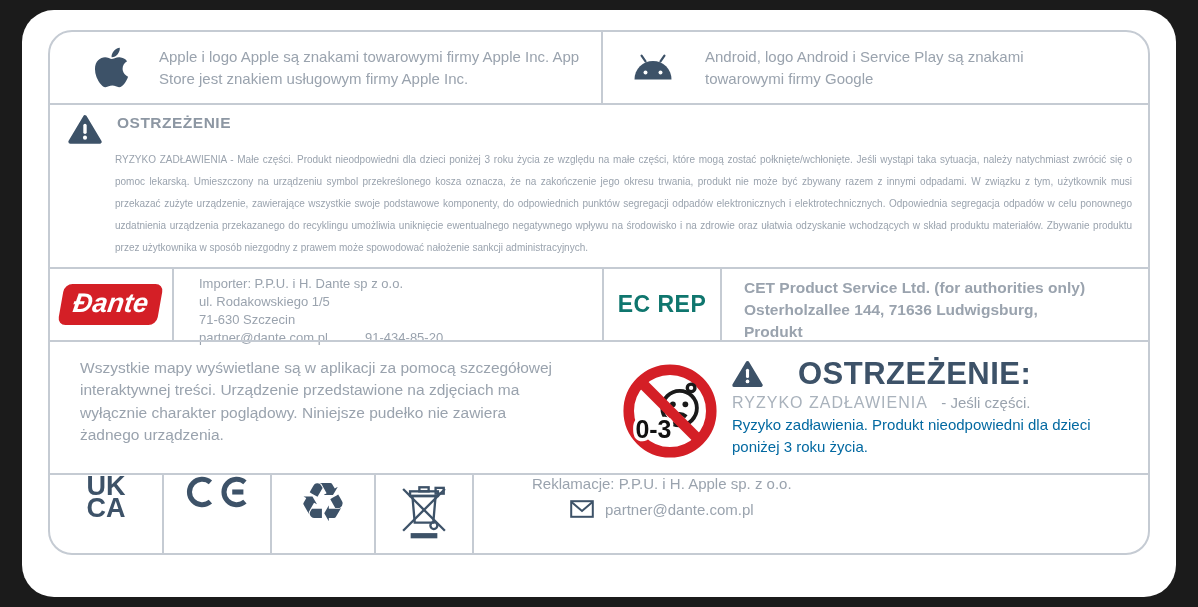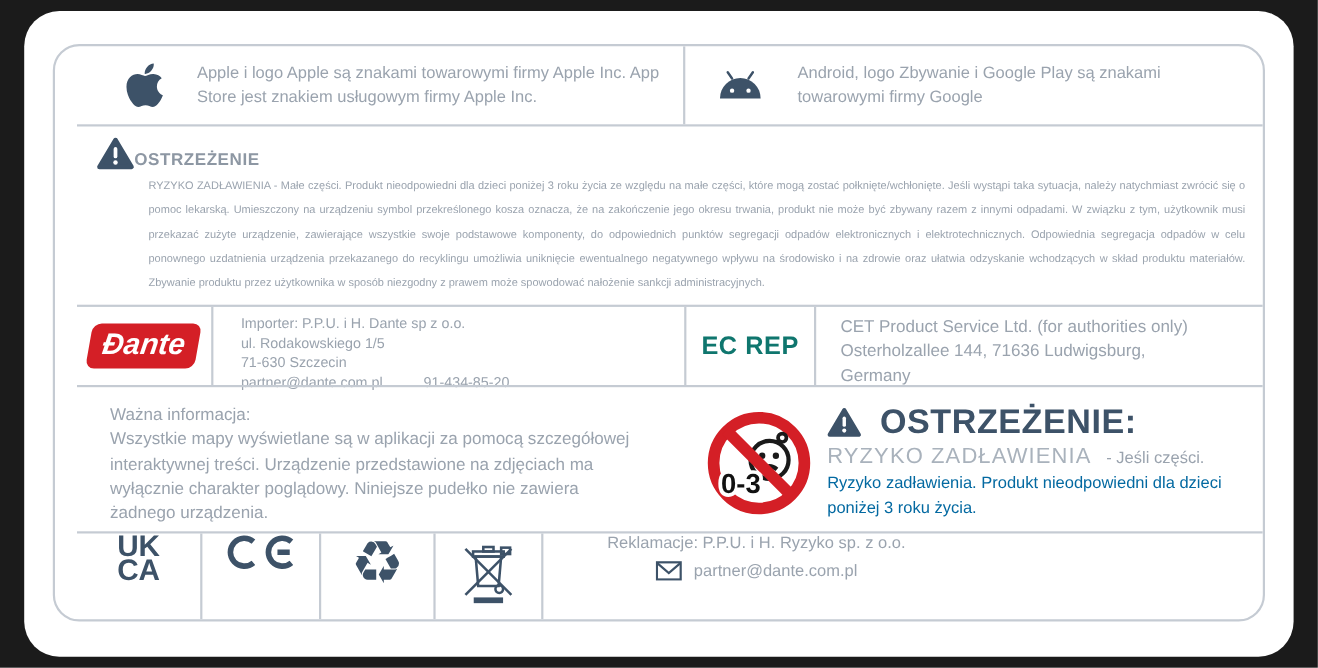--- a/index.html
+++ b/index.html
@@ -7,72 +7,71 @@
     width:1198px;height:607px;position:relative;
     background:#1b1b1b;
     font-family:"Liberation Sans","DejaVu Sans",sans-serif;
     overflow:hidden;
   }
   .card{
     position:absolute;left:22px;top:10px;width:1154px;height:587px;
     background:#ffffff;border-radius:32px;
   }
   .grid{
-    position:absolute;left:26px;top:30px;width:1102px;height:525px;
+    position:absolute;left:26px;top:20px;width:1102px;height:525px;
     border:2px solid #c5cbd3;border-radius:24px;overflow:hidden;
     display:flex;flex-direction:column;box-sizing:border-box;
     color:#9aa3ae;
-    padding-left:20px;
   }
   .row{display:flex;box-sizing:border-box;flex:0 0 auto;}
   .row + .row{border-top:2px solid #c5cbd3;}
   .cell{box-sizing:border-box;}
   .cell + .cell{border-left:2px solid #c5cbd3;}
 
   
   .r1{height:71px;}
   .r1 .cell{display:flex;align-items:center;}
   .tm-text{font-size:15px;line-height:22px;color:#9aa3ae;}
 
   
   .r2{height:164px;display:block;padding:9px 16px 0 18px;}
-  .warn-head{display:flex;align-items:flex-end;}
+  .warn-head{display:flex;align-items:flex-start;gap:15px;}
   .warn-title{font-size:15.5px;font-weight:bold;color:#8d97a3;letter-spacing:.5px;}
   .warn-body{
     margin:4px 0 0 47px;font-size:10px;line-height:22px;
     text-align:justify;color:#9aa3ae;
   }
 
   
   .r3{height:73px;}
   .c-logo{flex:0 0 122px;display:flex;align-items:center;justify-content:center;}
   .dante-badge{
     background:#d41f26;border-radius:8px;transform:skewX(-10deg);
     padding:4px 12px 6px 12px;
   }
   .dante-badge span{
     color:#fff;font-weight:bold;font-style:italic;font-size:27px;letter-spacing:0;
     display:inline-block;transform:skewX(2deg);
   }
   .c-importer{flex:0 0 430px;padding:6px 0 0 25px;font-size:13px;line-height:18px;color:#9aa3ae;}
   .c-ecrep{flex:0 0 118px;display:flex;align-items:center;justify-content:center;}
   .ecrep-label{font-size:23px;font-weight:bold;color:#0f766e;letter-spacing:.5px;}
-  .c-cet{flex:1 1 auto;padding:8px 0 0 22px;font-size:15.5px;line-height:22px;color:#9aa3ae;}
+  .c-cet{flex:1 1 auto;padding:8px 0 0 22px;font-size:15.5px;line-height:22px;color:#9aa3ae;font-weight:bold;}
 
   
   .r4{height:133px;}
   .c-info{flex:0 0 560px;padding:15px 0 0 30px;font-size:15.5px;line-height:22.3px;color:#9aa3ae;}
   .c-info .body{width:480px;}
   .c-choke{flex:1 1 auto;display:flex;align-items:flex-start;}
   .prohibit{margin:21px 0 0 12px;flex:0 0 aupx;}
   .choke-text{margin-left:14px;margin-top:14px;}
-  .choke-title-line{display:flex;align-items:center;gap:17px;}
+  .choke-title-line{display:flex;align-items:center;gap:35px;}
   .choke-title{font-size:31px;font-weight:bold;color:#3d5268;letter-spacing:.5px;}
   .choke-sub{margin-top:2px;}
-  .choke-sub .big{font-size:20px;color:#a9b2bc;letter-spacing:1px;}
+  .choke-sub .big{font-size:16px;color:#a9b2bc;letter-spacing:1px;}
   .choke-sub .small{font-size:15px;color:#9aa3ae;margin-left:9px;}
   .choke-body{width:372px;font-size:15px;line-height:21.5px;color:#0369a1;margin-top:2px;}
 
   
   .r5{flex:1 1 auto;}
   .r5 .cell{display:flex;align-items:flex-start;justify-content:center;}
   .c-ukca{flex:0 0 112px;}
   .ukca{font-weight:bold;color:#3d5268;font-size:27px;line-height:22px;text-align:center;letter-spacing:0;}
   .c-ce{flex:0 0 108px;}
   .c-recycle{flex:0 0 104px;}
@@ -103,21 +102,21 @@
       <div class="cell" style="flex:1 1 auto;">
         <span style="margin-left:28px;">
           <svg width="44" height="30" viewBox="0 0 100 64">
             <path fill="#3d5268" d="M8,58 A42,42 0 0 1 92,58 Z"></path>
             <line x1="33" y1="17" x2="24" y2="4" stroke="#3d5268" stroke-width="5" stroke-linecap="round"></line>
             <line x1="67" y1="17" x2="76" y2="4" stroke="#3d5268" stroke-width="5" stroke-linecap="round"></line>
             <circle cx="33" cy="42" r="4.5" fill="#ffffff"></circle>
             <circle cx="67" cy="42" r="4.5" fill="#ffffff"></circle>
           </svg>
         </span>
-        <div class="tm-text" style="margin-left:30px;width:345px;">Android, logo Zbywanie i Google Play są znakami towarowymi firmy Google</div>
+        <div class="tm-text" style="margin-left:30px;width:345px;">Android, logo Android i Service Play są znakami towarowymi firmy Google</div>
       </div>
     </div>
 
     <div class="row r2">
       <div class="warn-head">
         <span>
           <svg width="34" height="31" viewBox="0 0 100 90">
             <path d="M50,9 L93,81 L7,81 Z" fill="#3d5268" stroke="#3d5268" stroke-width="12" stroke-linejoin="round"></path>
             <rect x="45" y="28" width="10" height="30" rx="5" fill="#ffffff"></rect>
             <circle cx="50" cy="69" r="6" fill="#ffffff"></circle>
@@ -143,27 +142,26 @@
           <span style="display:inline-block;width:30px;"></span>
           <span>91-434-85-20</span>
         </div>
       </div>
       <div class="cell c-ecrep">
         <span class="ecrep-label">EC REP</span>
       </div>
       <div class="cell c-cet">
         <div>CET Product Service Ltd. (for authorities only)</div>
         <div>Osterholzallee 144, 71636 Ludwigsburg,</div>
-        <div>Germany</div>
+        <div>Produkt</div>
       </div>
     </div>
 
     <div class="row r4">
       <div class="c-info cell">
-        <div>Ważna informacja:</div>
         <div class="body">Wszystkie mapy wyświetlane są w aplikacji za pomocą szczegółowej interaktywnej treści. Urządzenie przedstawione na zdjęciach ma wyłącznie charakter poglądowy. Niniejsze pudełko nie zawiera żadnego urządzenia.</div>
       </div>
       <div class="c-choke">
         <span class="prohibit">
           <svg width="96" height="96" viewBox="0 0 100 100">
             <circle cx="50" cy="50" r="43" fill="#ffffff" stroke="#d41f26" stroke-width="11"></circle>
             <g stroke="#1a1a1a" fill="none" stroke-width="4">
               <circle cx="60" cy="47" r="18"></circle>
               <circle cx="72" cy="26" r="4" stroke-width="3.5"></circle>
               <path d="M53,56 Q60,50 67,56"></path>
@@ -220,21 +218,21 @@
             <rect x="70" y="22" width="14" height="10"></rect>
             <circle cx="67" cy="87" r="6"></circle>
             <line x1="14" y1="24" x2="86" y2="96"></line>
             <line x1="86" y1="24" x2="14" y2="96"></line>
           </g>
           <rect x="27" y="100" width="46" height="9" fill="#3d5268"></rect>
         </svg>
       </div>
       <div class="cell c-claims">
         <div class="claims-block">
-          <span class="claims-line">Reklamacje: P.P.U. i H. Ryzyko sp. z o.o.</span>
+          <span class="claims-line">Reklamacje: P.P.U. i H. Apple sp. z o.o.</span>
           <span class="claims-mail">
             <span>
               <svg width="24" height="18" viewBox="0 0 24 18">
                 <rect x="1.2" y="1.2" width="21.6" height="15.6" fill="none" stroke="#3d5268" stroke-width="2"></rect>
                 <polyline points="1.5,2 12,11 22.5,2" fill="none" stroke="#3d5268" stroke-width="2"></polyline>
               </svg>
             </span>
             <span>partner@dante.com.pl</span>
           </span>
         </div>

